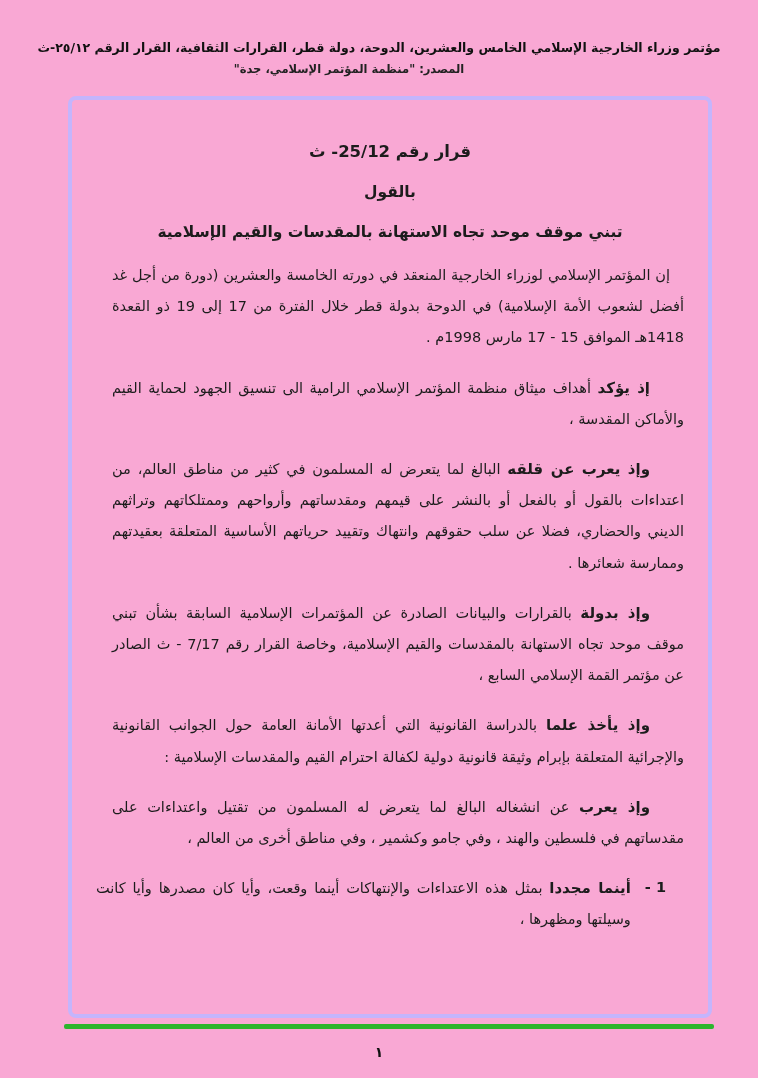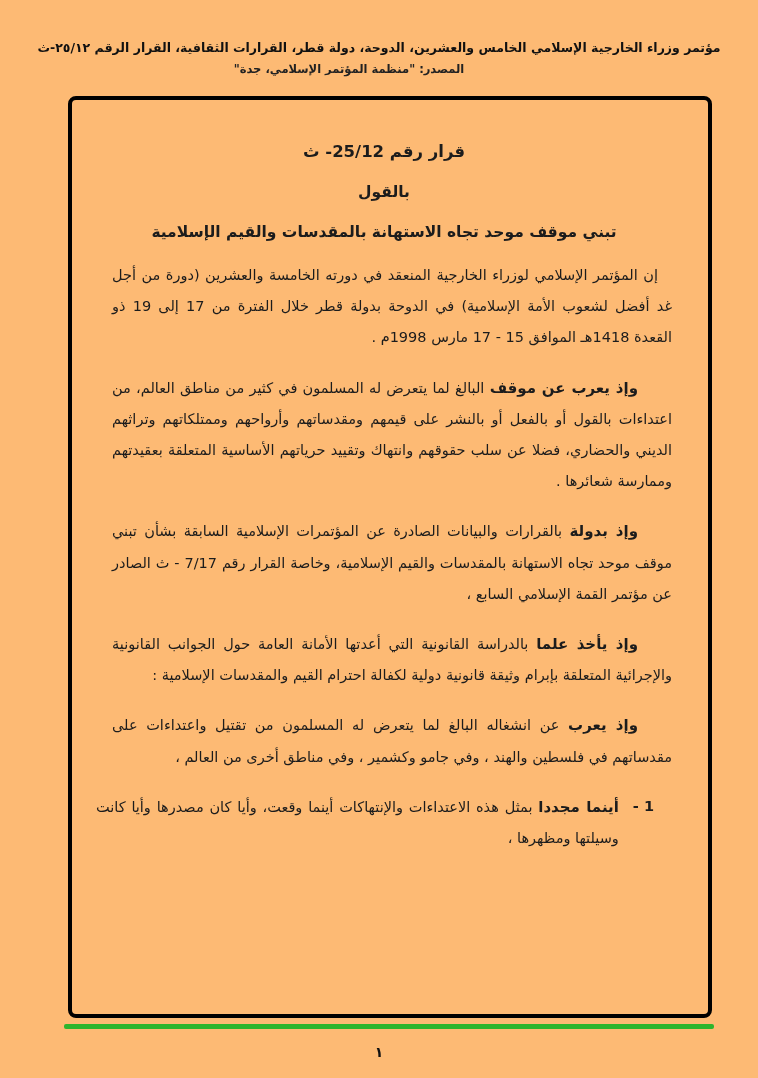--- a/index.html
+++ b/index.html
@@ -4,21 +4,21 @@
 <style>
   html, body {
     margin: 0;
     padding: 0;
     background: #ffffff;
   }
   .page {
     position: relative;
     width: 758px;
     height: 1078px;
-    background: #fdba74;
+    background: #f9a8d4;
     font-family: "DejaVu Sans", sans-serif;
     color: #1c1c1c;
     direction: rtl;
     overflow: hidden;
   }
   .top-header {
     padding-top: 40px;
     text-align: center;
   }
   .top-header .hdr-line1 {
@@ -34,24 +34,24 @@
     color: #222;
     text-align: center;
     padding-right: 60px;
   }
   .green-frame {
     position: absolute;
     left: 68px;
     top: 96px;
     width: 644px;
     height: 922px;
-    border: 4px solid #000000;
+    border: 4px solid #c4b5fd;
     border-radius: 8px;
     box-sizing: border-box;
-    padding: 42px 36px 20px 24px;
+    padding: 42px 24px 20px 24px;
   }
   .doc-title {
     text-align: center;
     font-weight: bold;
   }
   .doc-title .t1 {
     font-size: 16.5px;
     margin-bottom: 22px;
   }
   .doc-title .t2 {
@@ -131,22 +131,23 @@
     <div class="doc-title">
       <div class="t1">قرار رقم 25/12- ث</div>
       <div class="t2">بالقول</div>
       <div class="t3">تبني موقف موحد تجاه الاستهانة بالمقدسات والقيم الإسلامية</div>
     </div>
 
     <div class="doc-body">
 
       <p class="first"><span class="lead"></span> <span>إن المؤتمر الإسلامي لوزراء الخارجية المنعقد في دورته الخامسة والعشرين (دورة من أجل غد أفضل لشعوب الأمة الإسلامية) في الدوحة بدولة قطر خلال الفترة من 17 إلى 19 ذو القعدة 1418هـ الموافق 15 - 17 مارس 1998م .</span></p>
 
+      <p><span class="lead">إذ يؤكد</span> <span>أهداف ميثاق منظمة المؤتمر الإسلامي الرامية الى تنسيق الجهود لحماية القيم والأماكن المقدسة ،</span></p>
 
-      <p><span class="lead">وإذ يعرب عن موقف</span> <span>البالغ لما يتعرض له المسلمون في كثير من مناطق العالم، من اعتداءات بالقول أو بالفعل أو بالنشر على قيمهم ومقدساتهم وأرواحهم وممتلكاتهم وتراثهم الديني والحضاري، فضلا عن سلب حقوقهم وانتهاك وتقييد حرياتهم الأساسية المتعلقة بعقيدتهم وممارسة شعائرها .</span></p>
+      <p><span class="lead">وإذ يعرب عن قلقه</span> <span>البالغ لما يتعرض له المسلمون في كثير من مناطق العالم، من اعتداءات بالقول أو بالفعل أو بالنشر على قيمهم ومقدساتهم وأرواحهم وممتلكاتهم وتراثهم الديني والحضاري، فضلا عن سلب حقوقهم وانتهاك وتقييد حرياتهم الأساسية المتعلقة بعقيدتهم وممارسة شعائرها .</span></p>
 
       <p><span class="lead">وإذ بدولة</span> <span>بالقرارات والبيانات الصادرة عن المؤتمرات الإسلامية السابقة بشأن تبني موقف موحد تجاه الاستهانة بالمقدسات والقيم الإسلامية، وخاصة القرار رقم 7/17 - ث الصادر عن مؤتمر القمة الإسلامي السابع ،</span></p>
 
       <p><span class="lead">وإذ يأخذ علما</span> <span>بالدراسة القانونية التي أعدتها الأمانة العامة حول الجوانب القانونية والإجرائية المتعلقة بإبرام وثيقة قانونية دولية لكفالة احترام القيم والمقدسات الإسلامية :</span></p>
 
       <p><span class="lead">وإذ يعرب</span> <span>عن انشغاله البالغ لما يتعرض له المسلمون من تقتيل واعتداءات على مقدساتهم في فلسطين والهند ، وفي جامو وكشمير ، وفي مناطق أخرى من العالم ،</span></p>
 
       <div class="list-item">
         <span class="num">1 -</span>
         <div class="li-text"><span class="lead">أينما مجددا</span> <span>بمثل هذه الاعتداءات والإنتهاكات أينما وقعت، وأيا كان مصدرها وأيا كانت وسيلتها ومظهرها ،</span></div>

